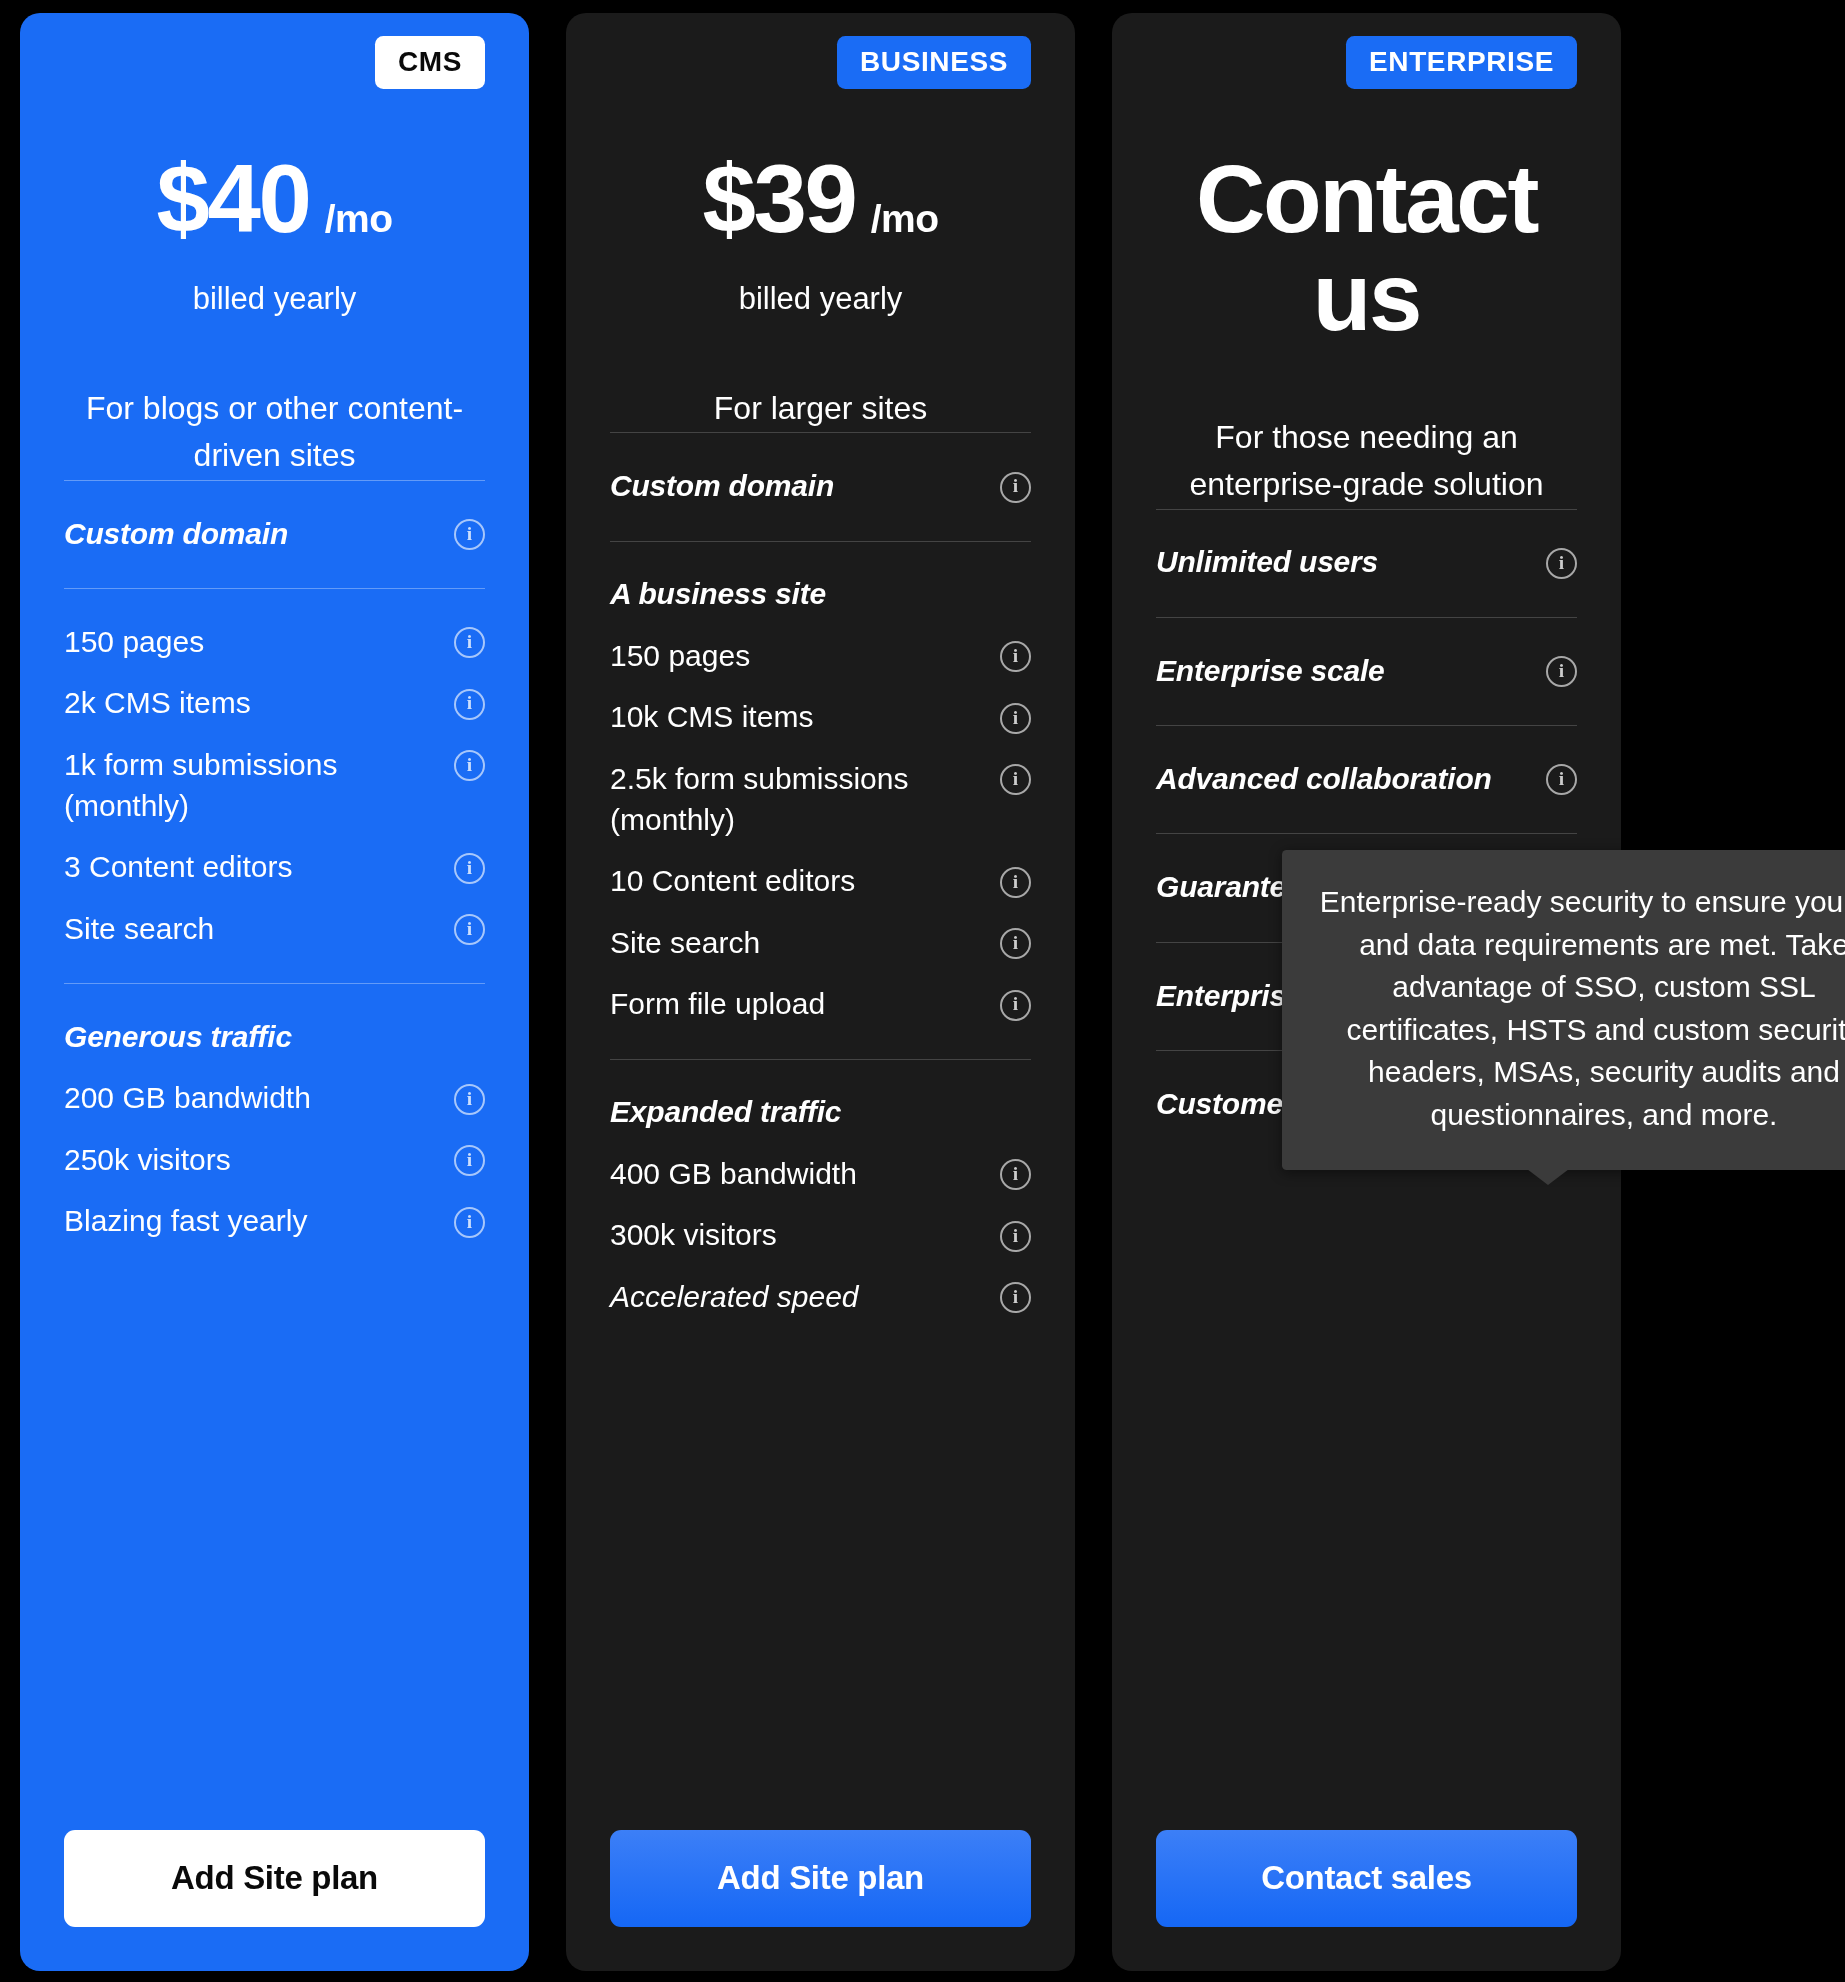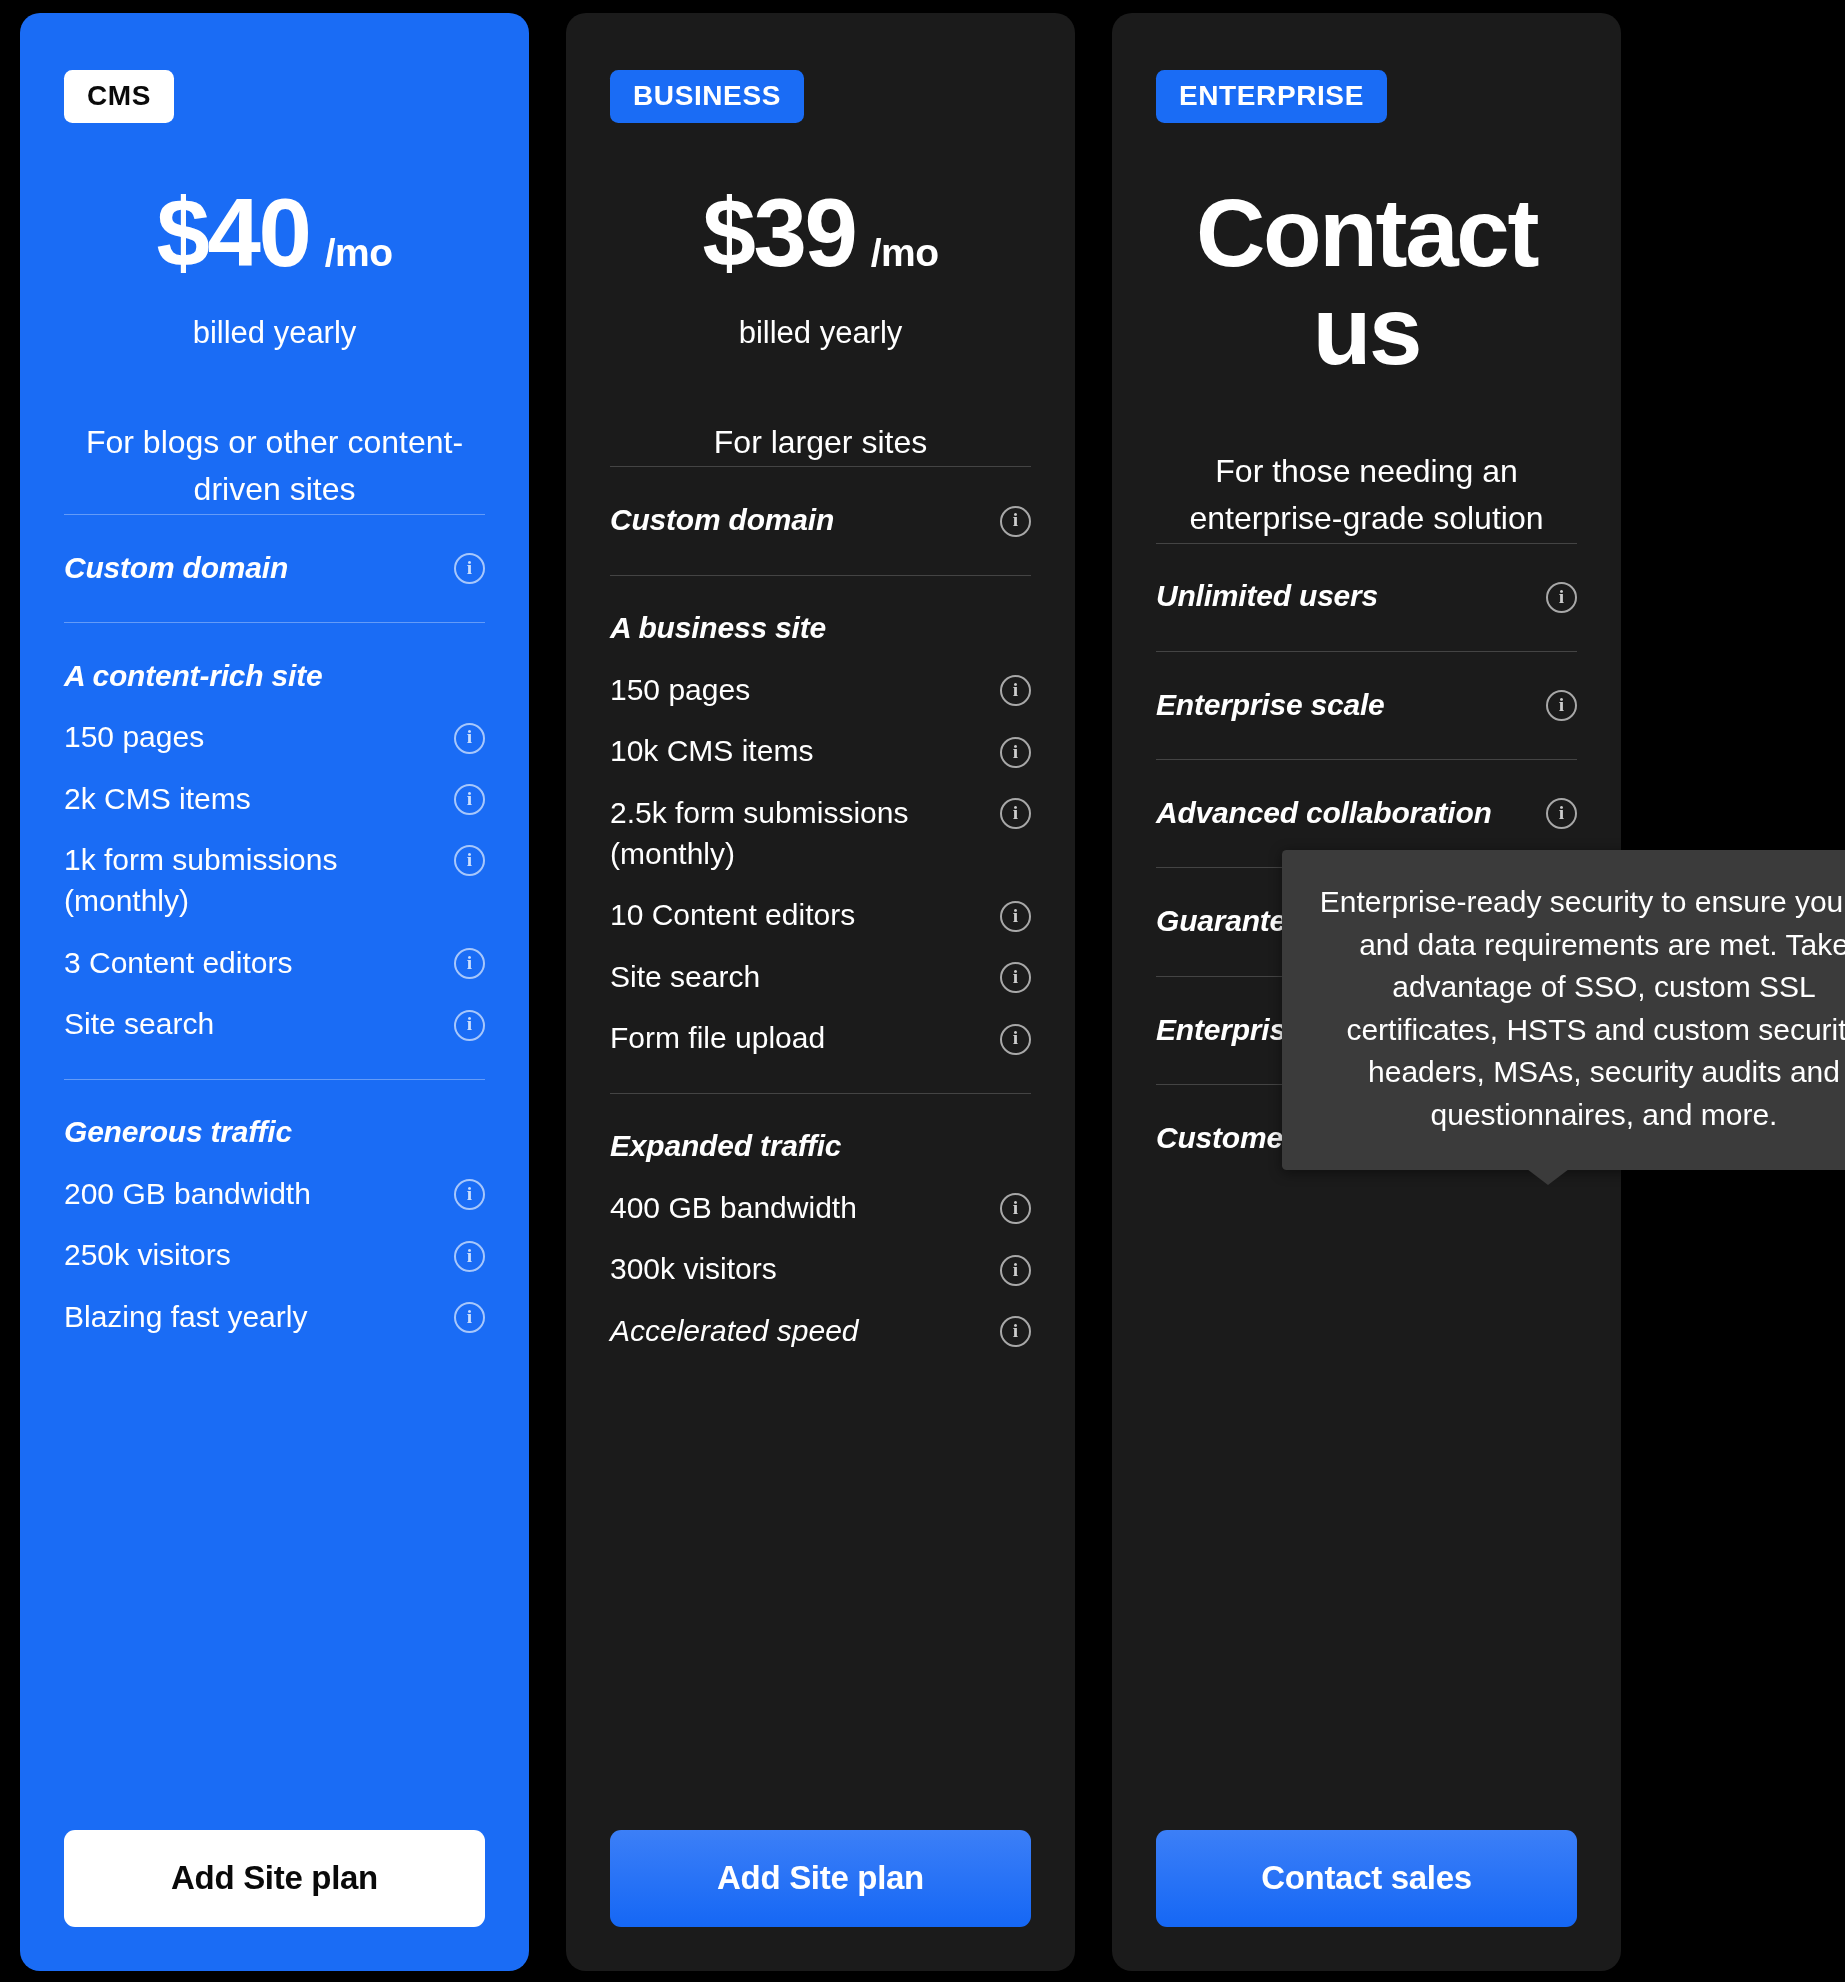--- a/index.html
+++ b/index.html
@@ -31,22 +31,22 @@
     flex-direction: column;
     padding: 0 44px 0 44px;
     overflow: visible;
   }
   .plan-card.theme-blue  { background: #1A6CF5; }
   .plan-card.theme-dark  { background: #1B1B1B; }
 
   
   .badge-row {
     display: flex;
-    justify-content: flex-start;
-    padding-top: 57px;
+    justify-content: flex-end;
+    padding-top: 23px;
   }
   .plan-badge {
     border-radius: 8.3px;
     font-size: 28px;
     font-weight: 700;
     letter-spacing: 0.6px;
     padding: 12px 23px 13px 23px;
     line-height: 1;
     white-space: nowrap;
   }
@@ -250,23 +250,20 @@
             <span class="info-icon">
                 <span>i</span>
               </span>
           </div>
         </div>
       </div>
 
       <div class="sec">
         <div class="divider"></div>
         <div class="group-body">
-          <div class="feature-row is-heading">
-            <span class="feature-label">A content-rich site</span>
-          </div>
           <div class="feature-row">
             <span class="feature-label">150 pages</span>
             <span class="info-icon">
                 <span>i</span>
               </span>
           </div>
           <div class="feature-row">
             <span class="feature-label">2k CMS items</span>
             <span class="info-icon">
                 <span>i</span>

